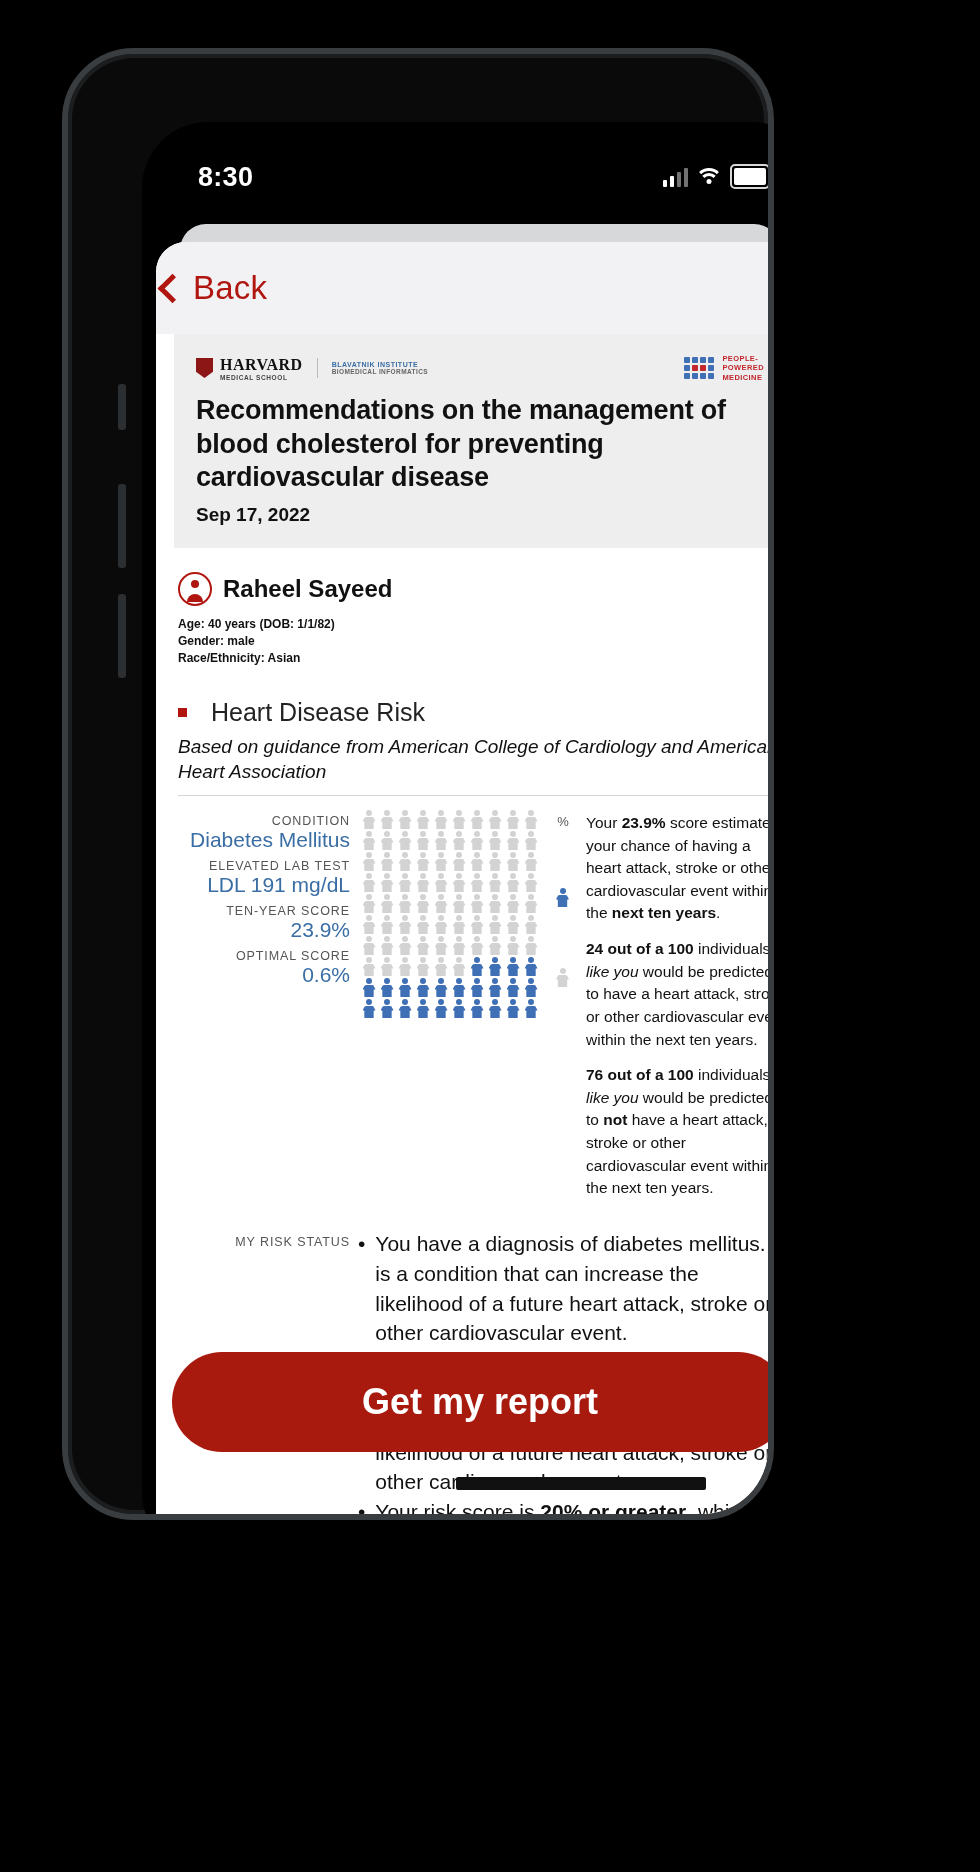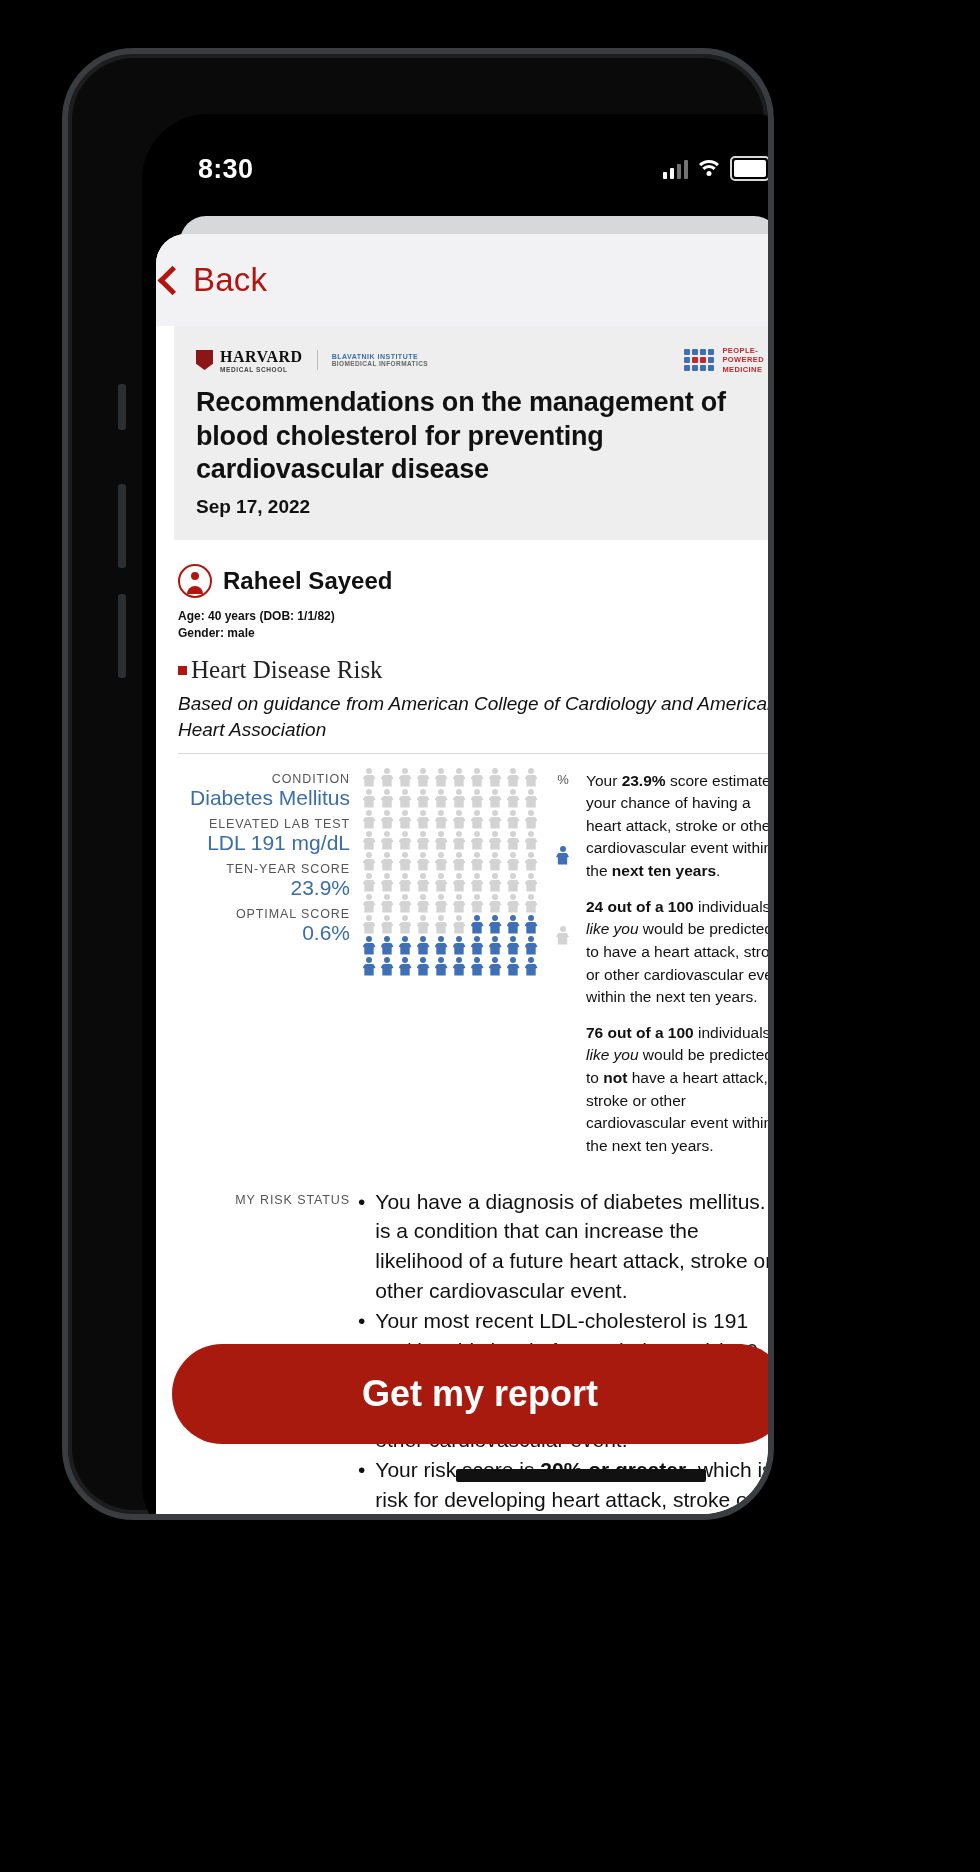--- a/index.html
+++ b/index.html
@@ -39,21 +39,21 @@
     border-radius: 3px;
   }
   .btn-silent { left: 50px; top: 330px; width: 8px; height: 46px; }
   .btn-volup  { left: 50px; top: 430px; width: 8px; height: 84px; }
   .btn-voldn  { left: 50px; top: 540px; width: 8px; height: 84px; }
 
   
   .screen {
     position: absolute;
     left: 74px;
-    top: 60px;
+    top: 68px;
     width: 676px;
     height: 1436px;
     border-radius: 66px;
     background: #000;
     overflow: hidden;
   }
 
   .notch {
     position: absolute;
     left: 50%;
@@ -312,25 +312,24 @@
   .patient-meta {
     margin: 10px 18px 0 22px;
     font-size: 12px;
     font-weight: bold;
     color: #111;
     line-height: 1.45;
   }
 
   
   .sect {
-    margin: 14px 18px 0 22px;
+    margin: 30px 18px 0 22px;
     display: flex;
     align-items: center;
-    gap: 4px;
-    font-family: Liberation Serif, serif;
+    gap: 24px;
   }
   .sect-sq { width: 9px; height: 9px; background: #b0160f; }
   .sect-title { font-size: 25px; color: #222; }
   .sect-sub {
     margin: 7px 18px 0 22px;
     font-size: 19px;
     font-style: italic;
     color: #111;
     line-height: 1.35;
     border-bottom: 1px solid #d6d6d6;
@@ -554,20 +553,21 @@
             <div class="doc-date">Sep 17, 2022</div>
           </div>
 
           <div class="patient">
             <div class="avatar"></div>
             <div class="patient-name">Raheel Sayeed</div>
           </div>
           <div class="patient-meta">
             <div>Age: 40 years (DOB: 1/1/82)</div>
             <div>Gender: male</div>
+            <div>Race/Ethnicity: Asian</div>
           </div>
 
           <div class="sect">
             <div class="sect-sq"></div>
             <div class="sect-title">Heart Disease Risk</div>
           </div>
           <div class="sect-sub">Based on guidance from American College of Cardiology and American Heart Association</div>
 
           <div class="risk-wrap">
             <div class="risk-left">

